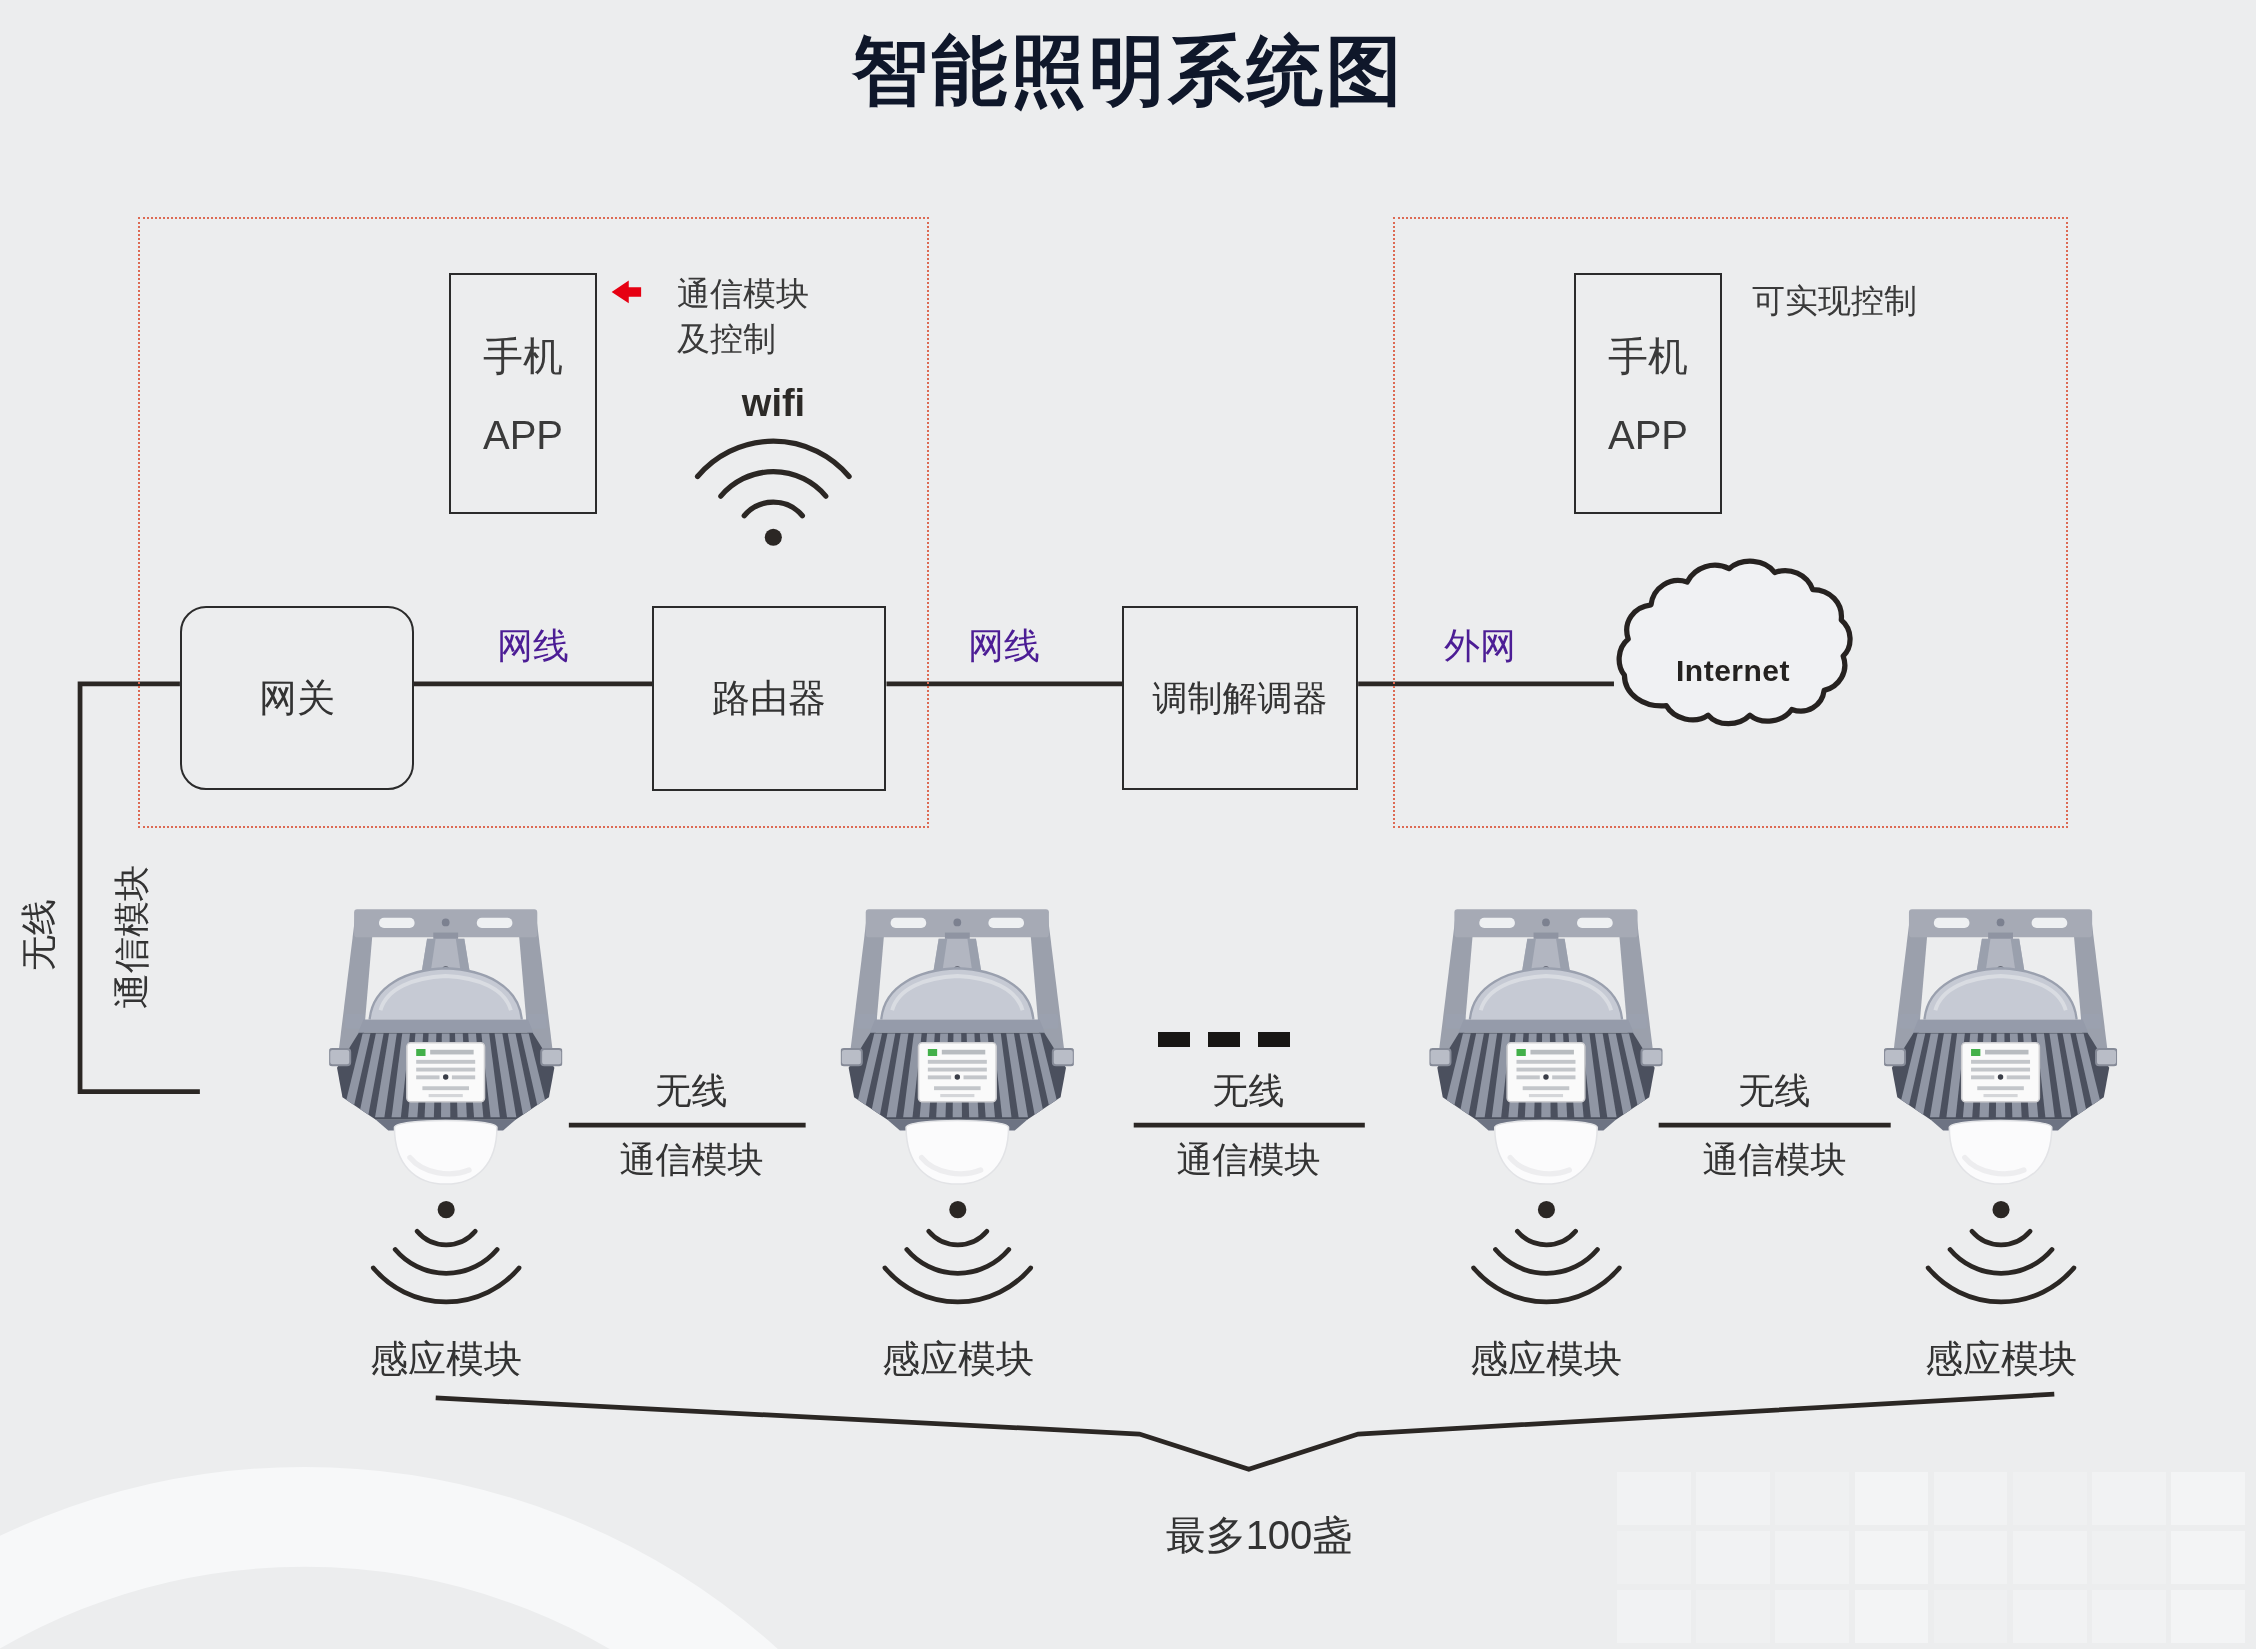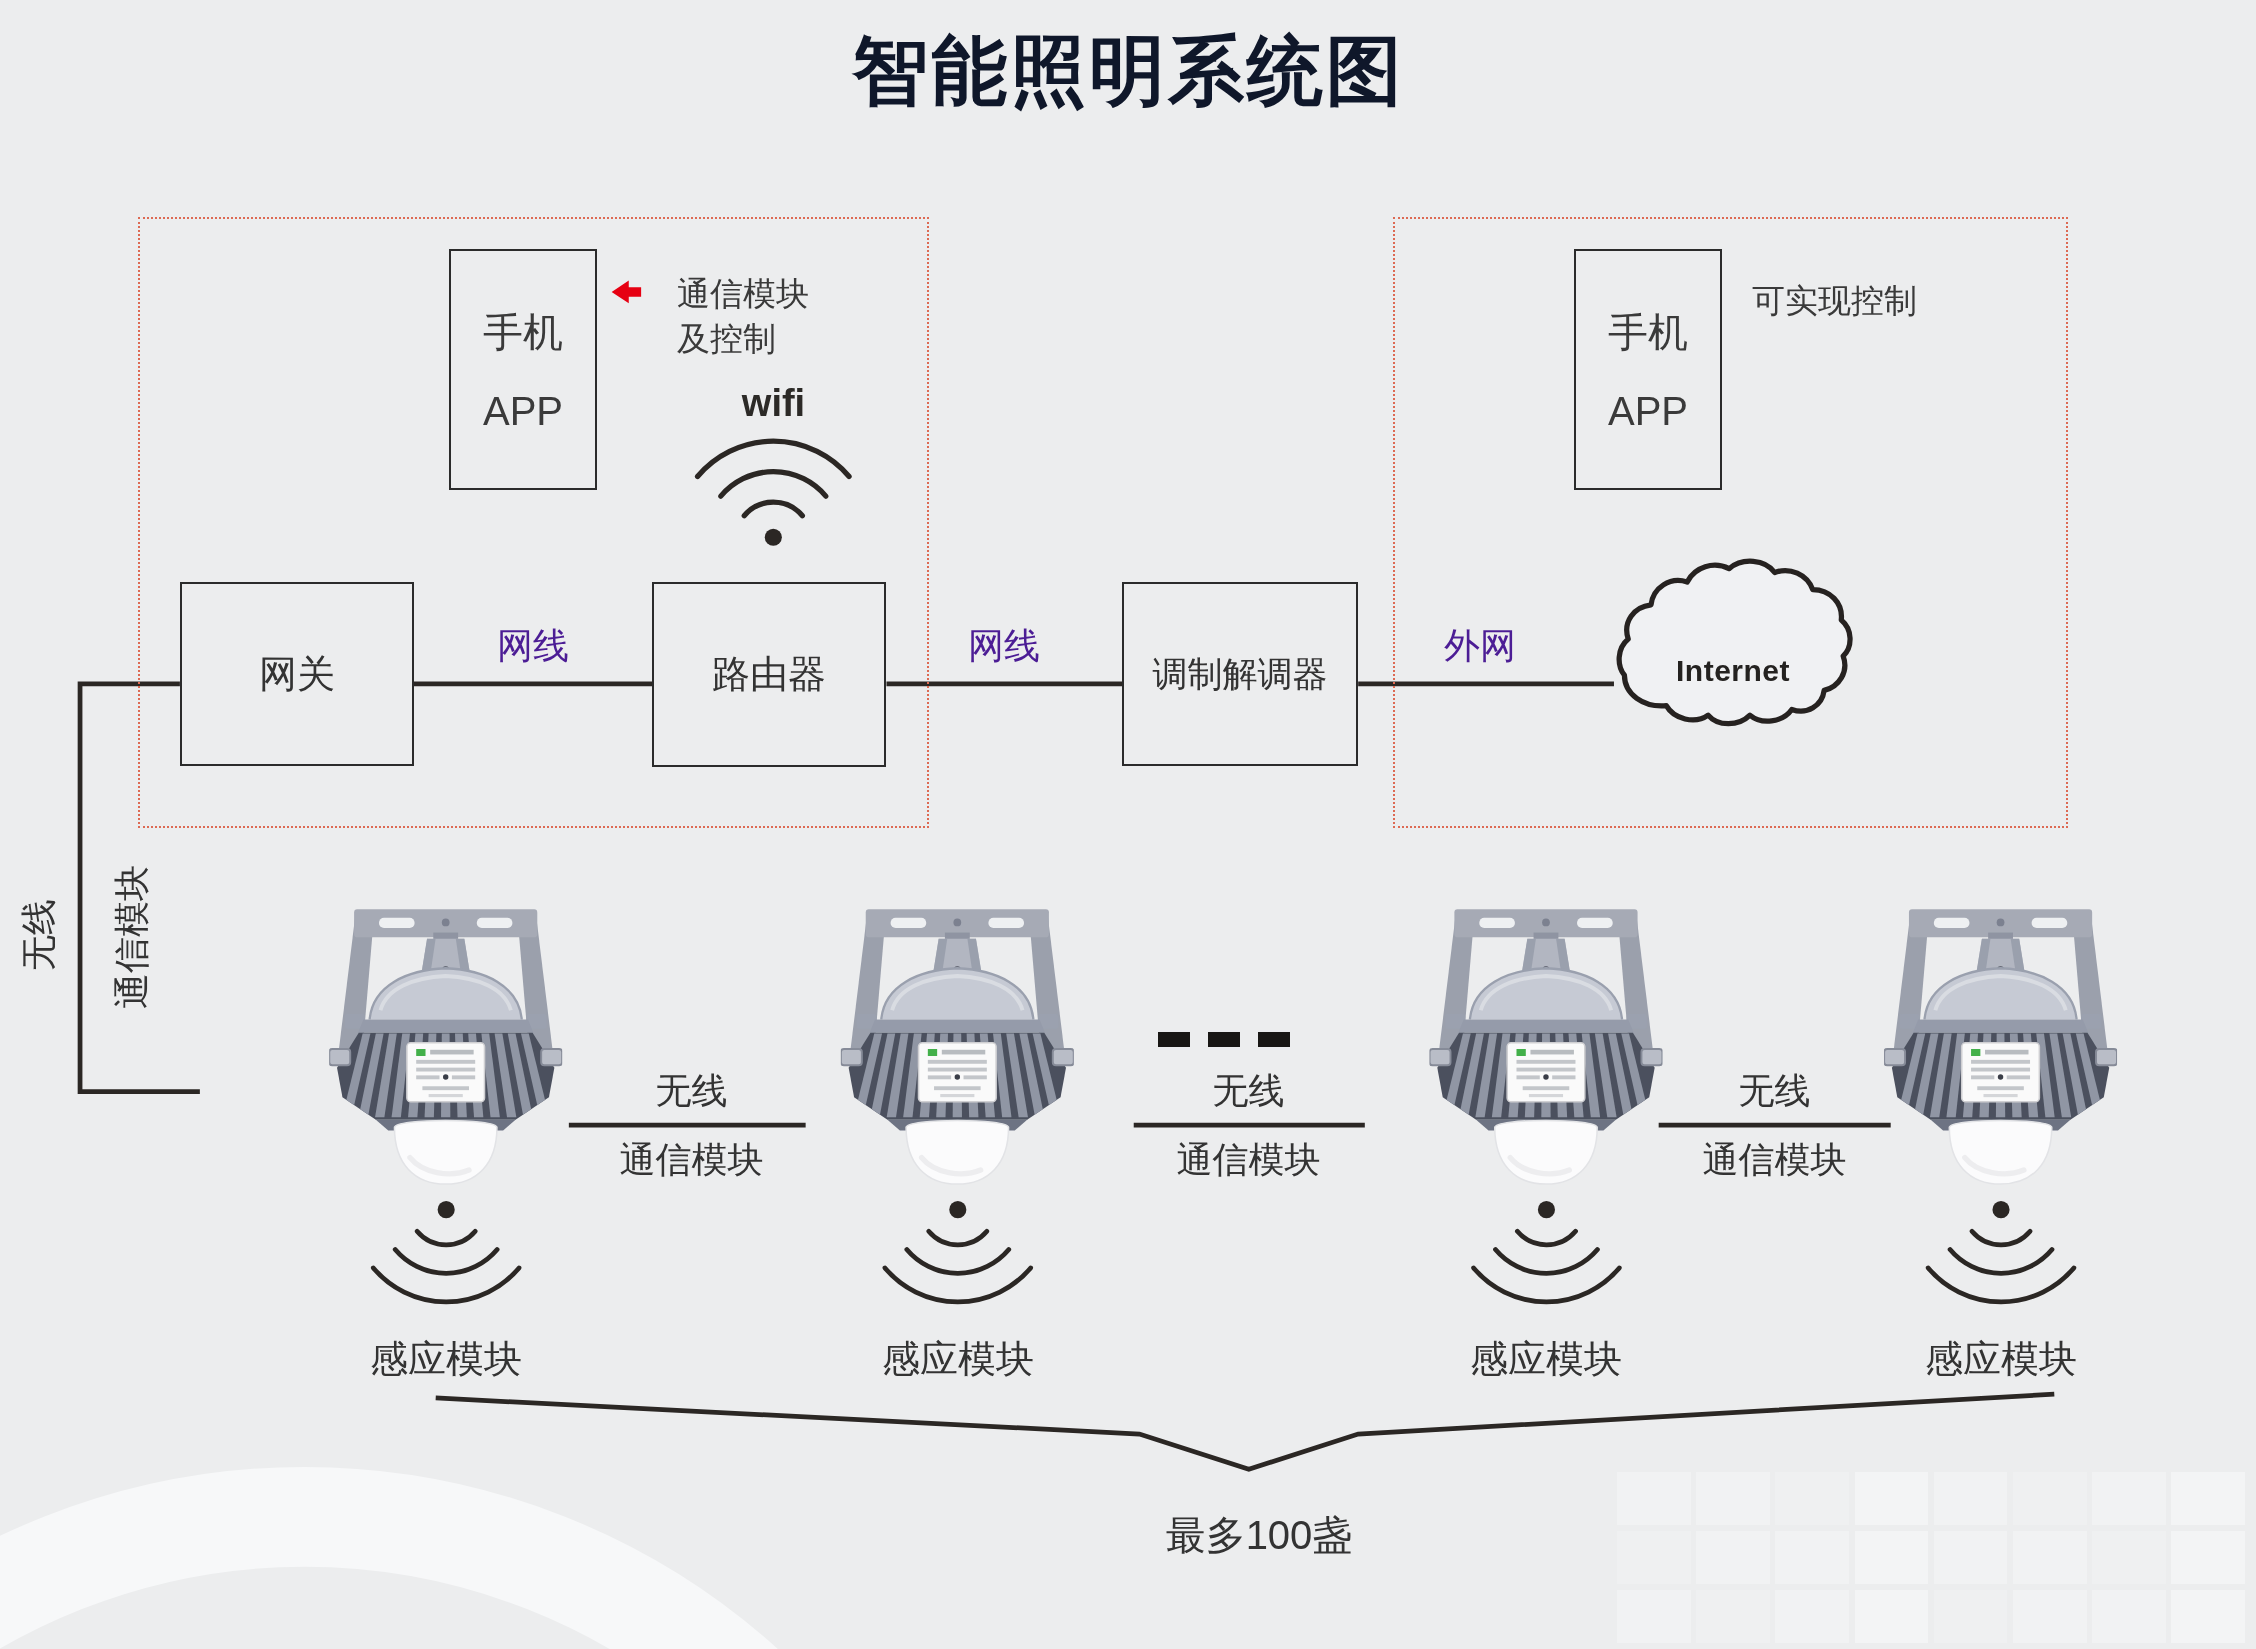--- a/index.html
+++ b/index.html
@@ -14,21 +14,21 @@
   #gfx{position:absolute;left:0;top:0;width:2257px;height:1649px;}
   .title{
     left:0;top:21px;width:2257px;text-align:center;
     font-size:76px;font-weight:600;letter-spacing:2.9px;color:#0f172a;
   }
   .dashed-zone{
     border:2.9px dotted #dd6a53;
   }
   .solid-box{
     border:2.9px solid #2b2b2b;display:flex;align-items:center;justify-content:center;
-    box-sizing:border-box;background:transparent;
+    box-sizing:border-box;background:transparent;margin-top:24px;
   }
   .phone-box{flex-direction:column;gap:28.5px;font-size:40px;color:#3a3a3a;}
   .node-label{font-size:38px;color:#333;}
   .inline-label{font-size:36px;color:#4c1d95;text-align:center;}
   .note{font-size:33px;line-height:45px;color:#3a3a3a;}
   .wifi-word{font-size:38px;font-weight:600;color:#2c2a27;text-align:center;}
   .rot{transform:rotate(-90deg);transform-origin:center center;text-align:center;
        font-size:36px;color:#333;white-space:nowrap;}
   .gap-label{text-align:center;font-size:36px;color:#333;width:247px;}
   .gap-label .top-word{display:block;height:52px;}
@@ -220,21 +220,21 @@
     <span>APP</span>
   </div>
 
   <div class="abs note" style="left:677px;top:271px;width:228px;">
     <div>通信模块</div>
     <div>及控制</div>
   </div>
 
   <div class="abs wifi-word" style="left:707px;top:382px;width:133px;">wifi</div>
 
-  <div class="abs solid-box" style="left:180px;top:582px;width:234px;height:184px;">
+  <div class="abs solid-box" style="left:180px;top:582px;width:234px;height:184px;border-radius:26px;">
     <span class="node-label">网关</span>
   </div>
   <div class="abs solid-box" style="left:652px;top:582px;width:234px;height:185px;">
     <span class="node-label">路由器</span>
   </div>
   <div class="abs solid-box" style="left:1122px;top:582px;width:236px;height:184px;">
     <span class="node-label" style="font-size:35px;">调制解调器</span>
   </div>
 
   <div class="abs inline-label" style="left:438px;top:622px;width:190px;">网线</div>

